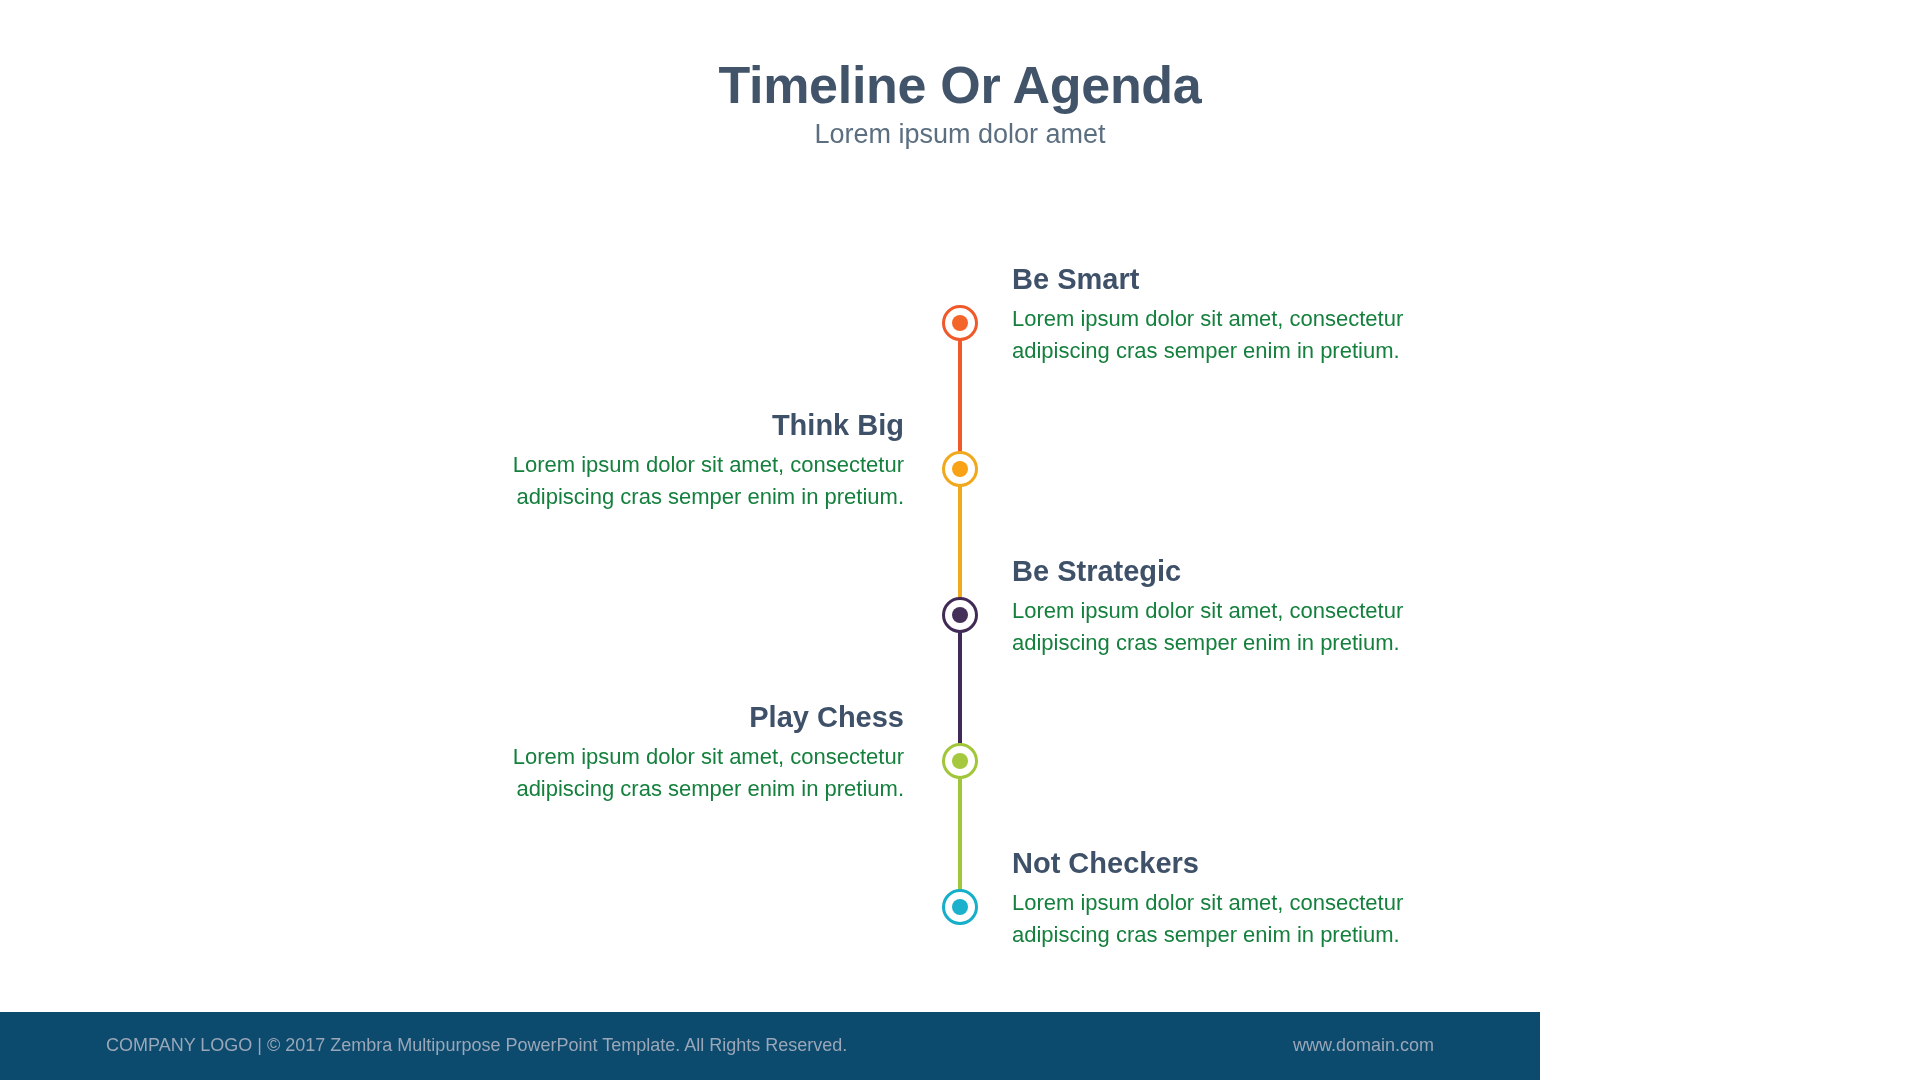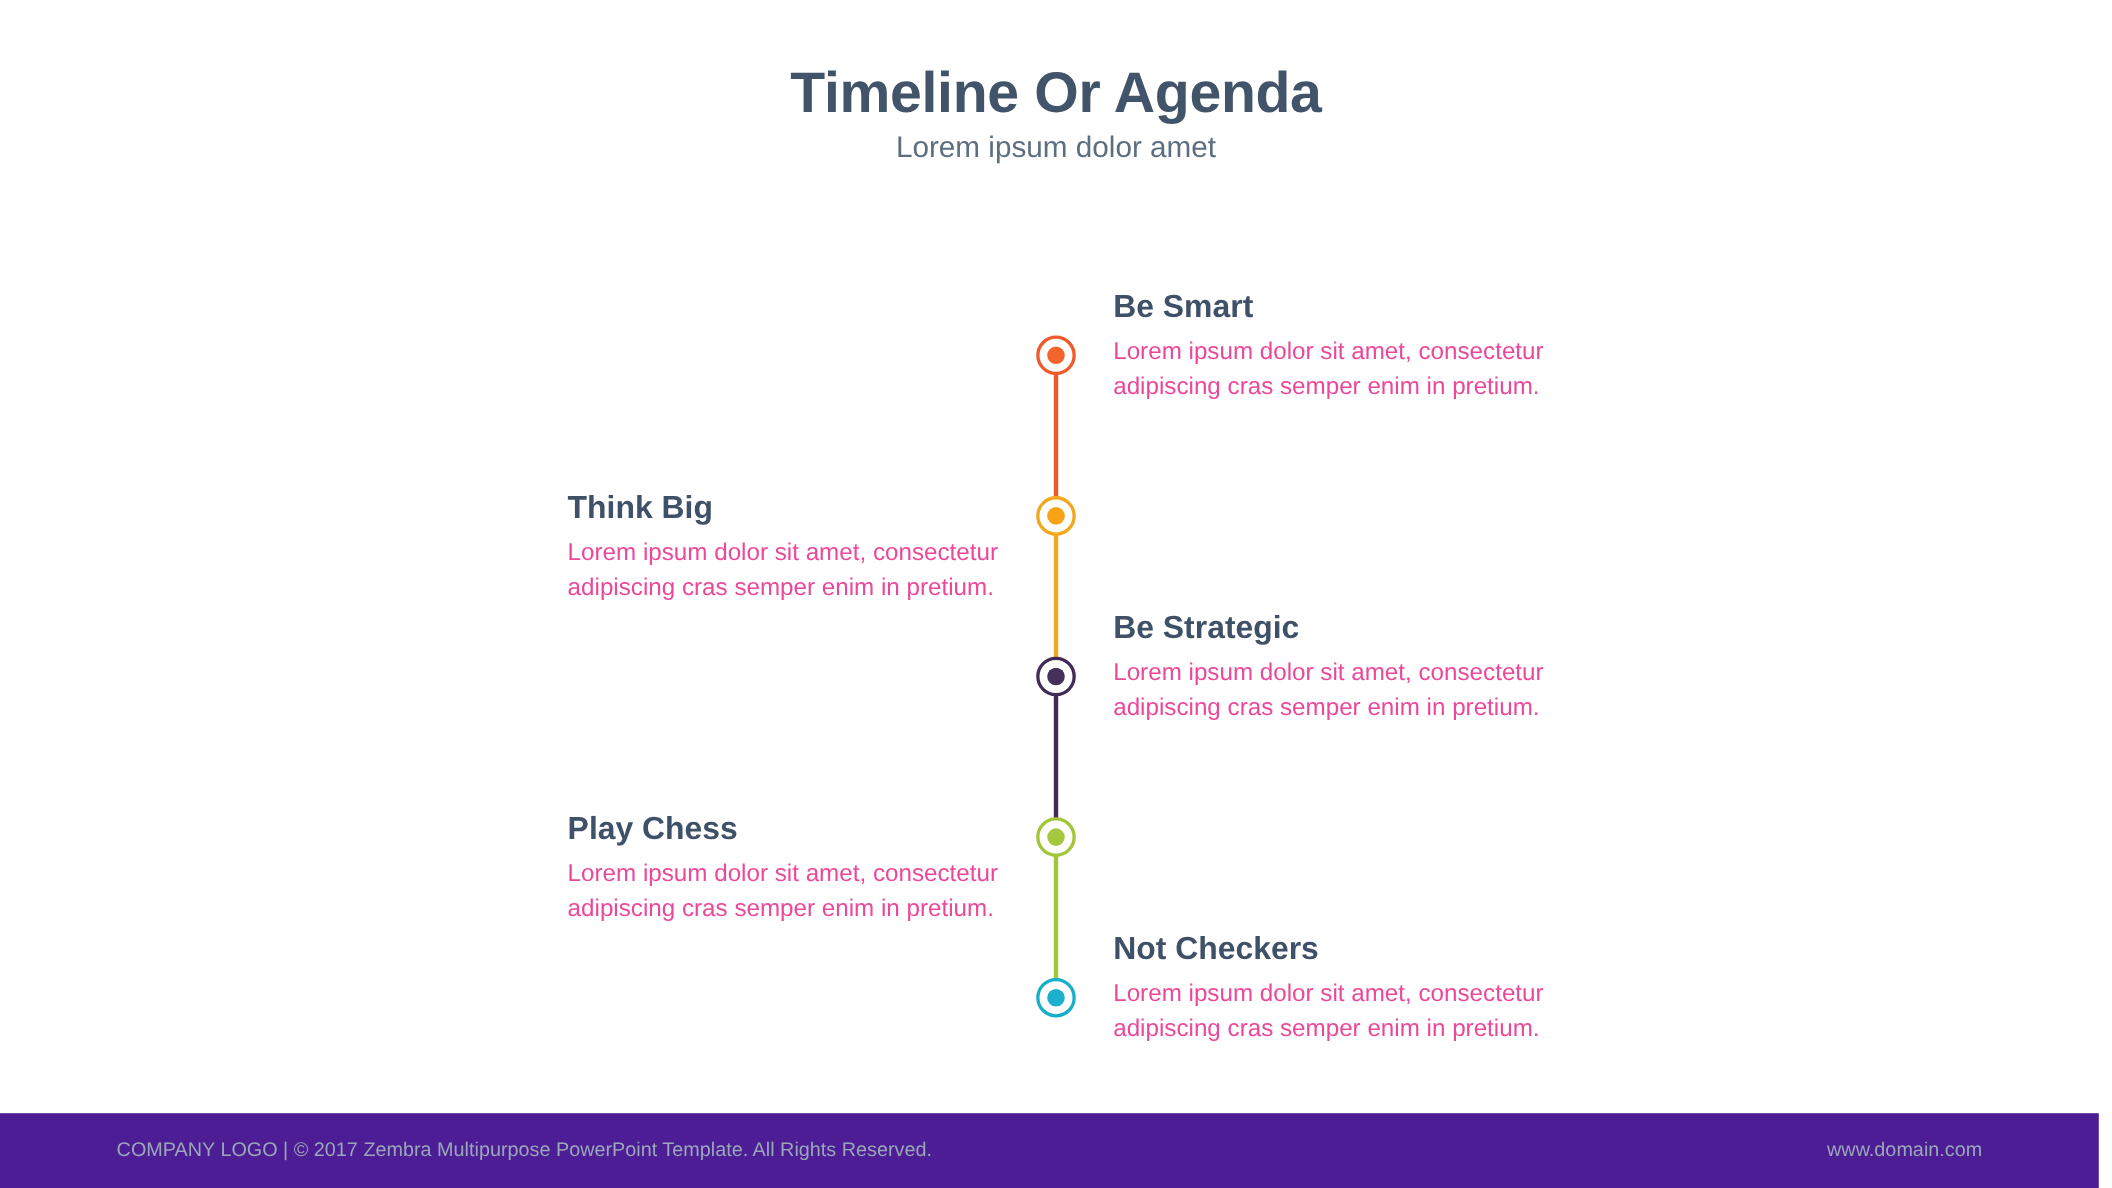--- a/index.html
+++ b/index.html
@@ -85,44 +85,44 @@
     height:16px;
     border-radius:50%;
   }
 
   
   .block {
     position:absolute;
     width:400px;
   }
   .block.right { left:1012px; text-align:left; }
-  .block.left  { left:516px;  text-align:left;margin-top:37px; }
+  .block.left  { left:504px;  text-align:right; }
 
   .block h3 {
     font-size:29px;
     font-weight:bold;
     color:#3f5168;
     line-height:1.15;
     margin-bottom:7px;
   }
   .block p {
     font-size:22px;
     font-weight:normal;
-    color:#ec4899;
+    color:#15803d;
     line-height:1.42;
   }
 
   
   .footer {
     position:absolute;
     left:0;
     bottom:0;
-    width:1908px;
+    width:1540px;
     height:68px;
-    background:#4c1d95;
+    background:#0c4a6e;
     display:flex;
     align-items:center;
     justify-content:space-between;
     padding:0 106px;
   }
   .footer span {
     font-size:18px;
     color:#9aa7b8;
     line-height:1.2;
     white-space:nowrap;

